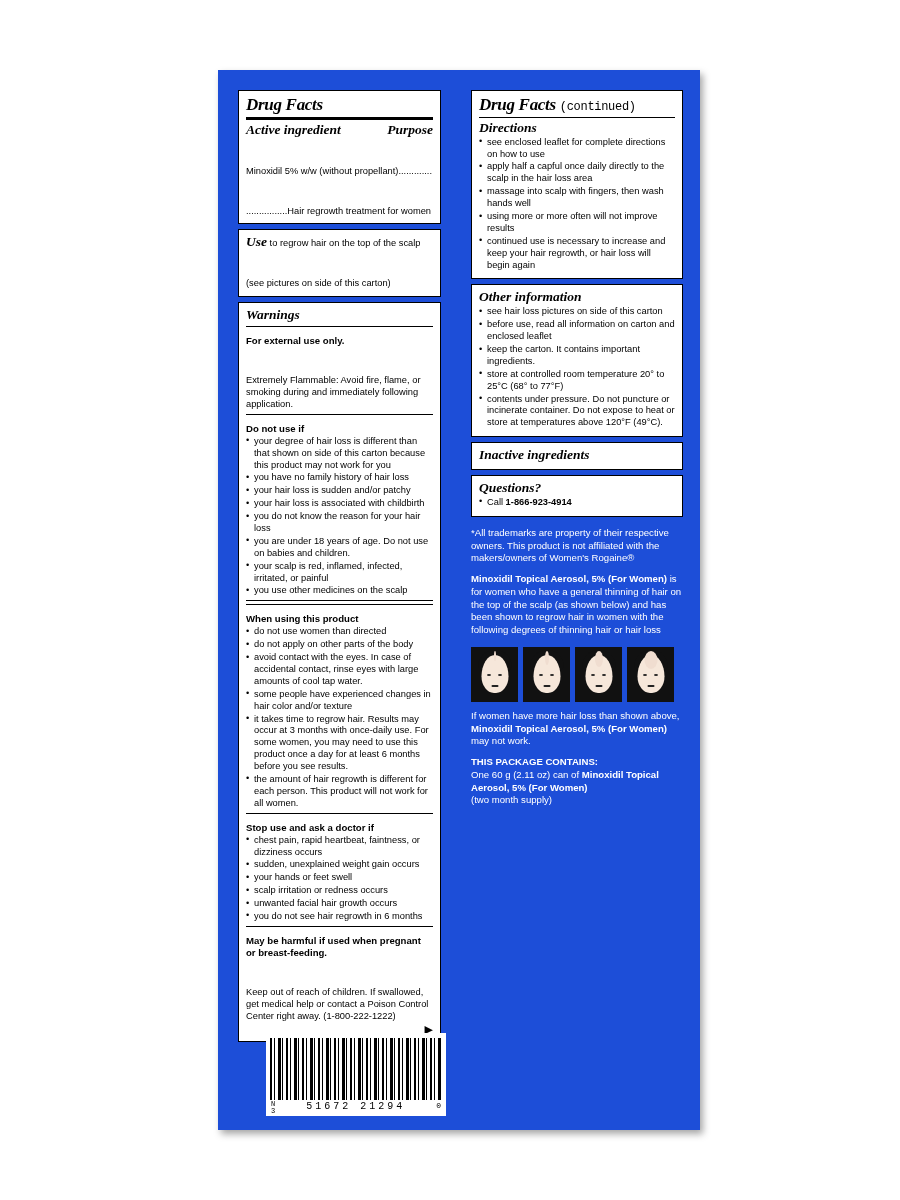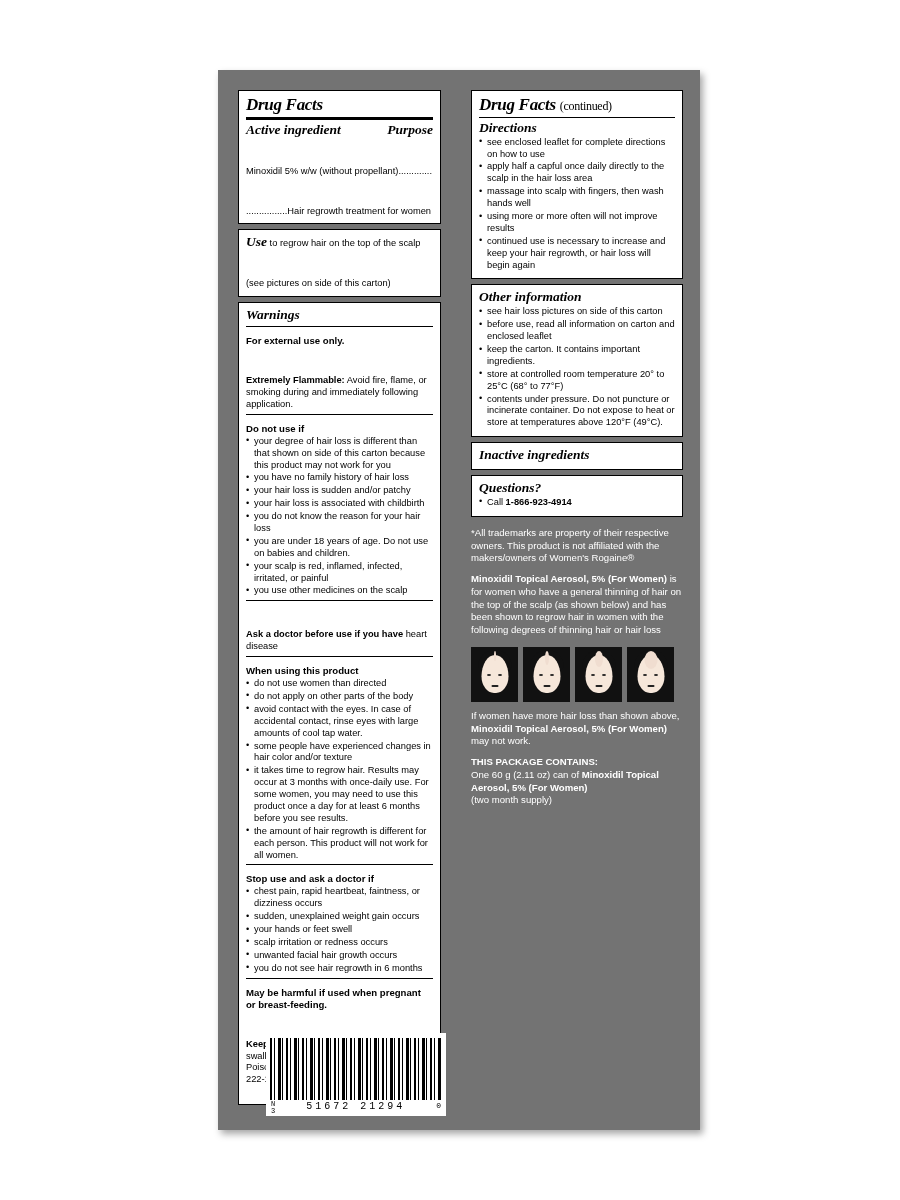--- a/index.html
+++ b/index.html
@@ -13,21 +13,21 @@
     font-family: "Liberation Sans", sans-serif;
     position: relative;
     overflow: hidden;
   }
   .carton {
     position: absolute;
     left: 218px;
     top: 70px;
     width: 482px;
     height: 1060px;
-    background: #737373;
+    background: #1d4ed8;
     box-shadow: 3px 4px 7px rgba(0,0,0,0.35);
   }
   .col-left {
     position: absolute;
     left: 20px;
     top: 20px;
     width: 203px;
   }
   .col-right {
     position: absolute;
@@ -48,20 +48,21 @@
     font-weight: bold;
     font-style: italic;
     font-size: 17px;
     letter-spacing: -0.3px;
     line-height: 1.05;
   }
   .dfhead .cont {
     font-style: normal;
     font-weight: normal;
     font-size: 12px;
+    font-family: Liberation Mono, monospace;
   }
   .rule-thick {
     border-bottom: 3.5px solid #000;
     margin: 3px 0 3px 0;
   }
   .rule-med {
     border-bottom: 1.6px solid #000;
     margin: 3px 0 3px 0;
   }
   .rule-thin {
@@ -78,21 +79,21 @@
   .row-ai {
     display: flex;
     justify-content: space-between;
     align-items: flex-end;
   }
   .body {
     font-size: 9.3px;
     line-height: 1.28;
     margin-top: 28px;
   }
-  .bold { font-weight: bold; }
+  .bold { font-weight: normal; }
   ul.bl {
     list-style: none;
     margin: 1px 0 0 0;
     padding: 0;
   }
   ul.bl li {
     position: relative;
     padding-left: 8px;
     margin-bottom: 1px;
     font-size: 9.3px;
@@ -261,21 +262,20 @@
         <li>you have no family history of hair loss</li>
         <li>your hair loss is sudden and/or patchy</li>
         <li>your hair loss is associated with childbirth</li>
         <li>you do not know the reason for your hair loss</li>
         <li>you are under 18 years of age. Do not use on babies and children.</li>
         <li>your scalp is red, inflamed, infected, irritated, or painful</li>
         <li>you use other medicines on the scalp</li>
       </ul>
 
       <div class="rule-thin"></div>
-      <div class="body"><span class="bold">Ask a doctor before use if you have</span><span> heart disease</span></div>
 
       <div class="rule-thin"></div>
       <div class="sub-bold">When using this product</div>
       <ul class="bl">
         <li>do not use women than directed</li>
         <li>do not apply on other parts of the body</li>
         <li>avoid contact with the eyes. In case of accidental contact, rinse eyes with large amounts of cool tap water.</li>
         <li>some people have experienced changes in hair color and/or texture</li>
         <li>it takes time to regrow hair. Results may occur at 3 months with once-daily use. For some women, you may need to use this product once a day for at least 6 months before you see results.</li>
         <li>the amount of hair regrowth is different for each person. This product will not work for all women.</li>

